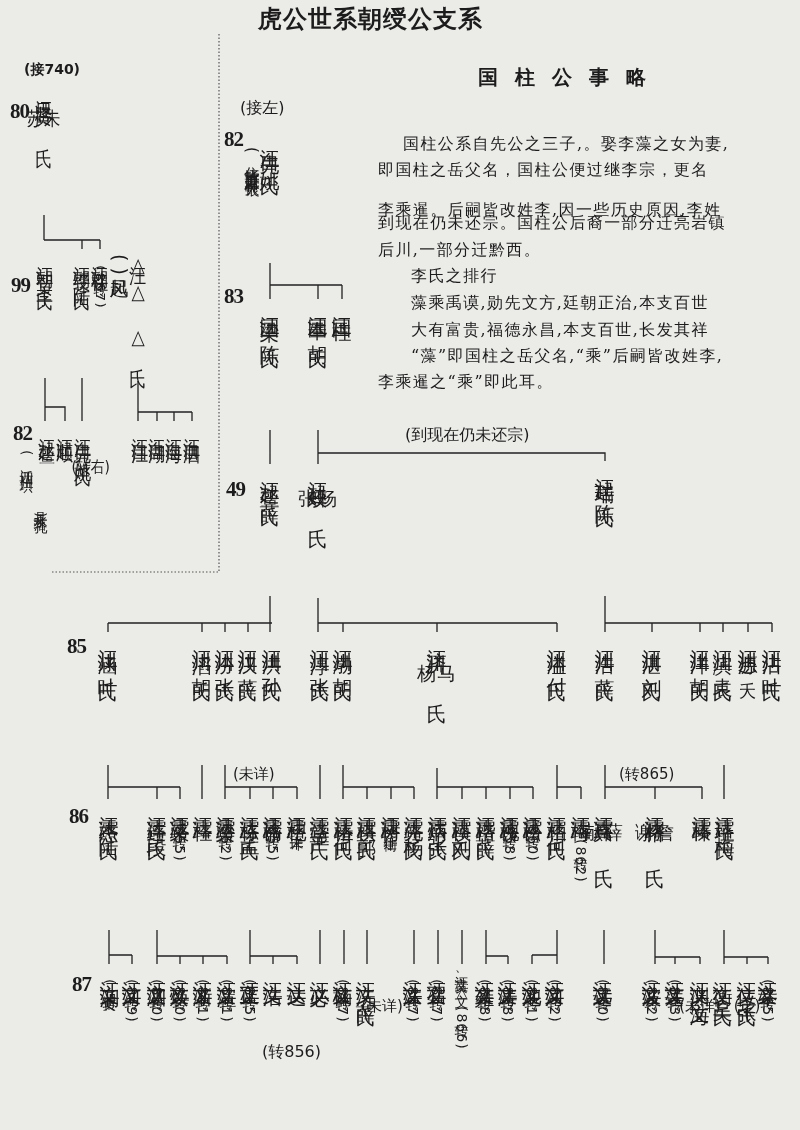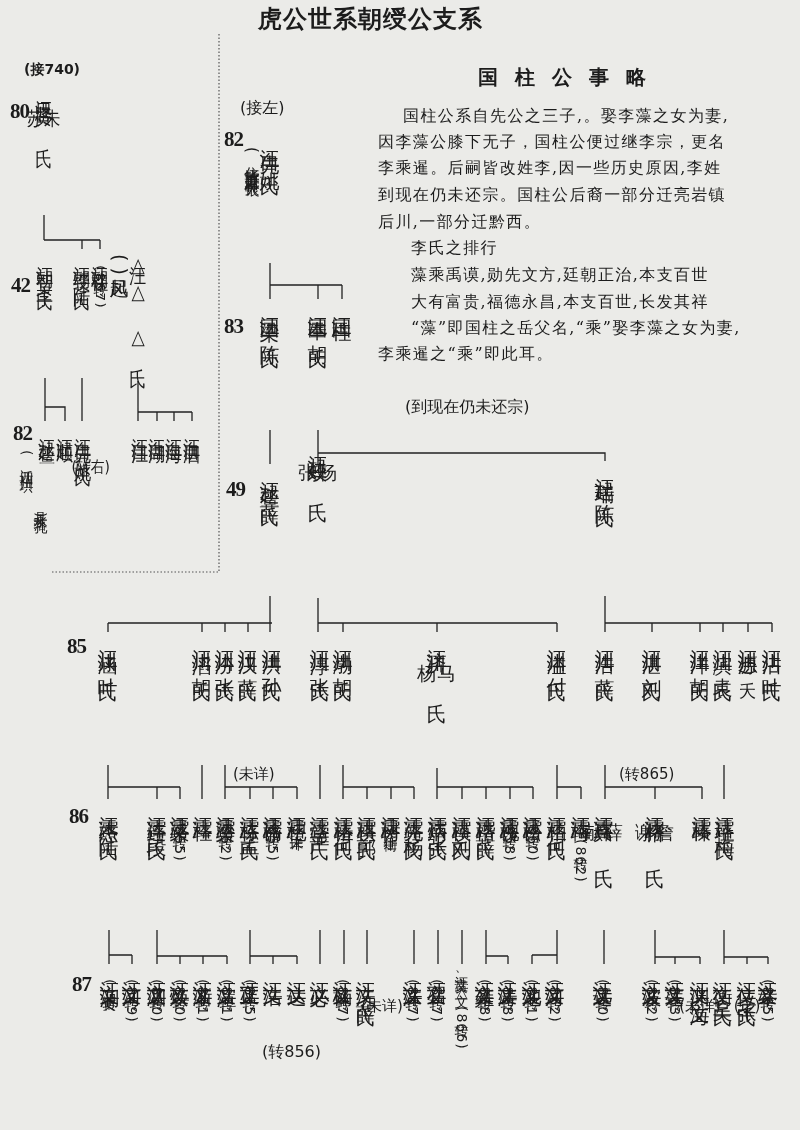--- a/index.html
+++ b/index.html
@@ -12,21 +12,21 @@
   .nm,.sp{writing-mode:vertical-rl;text-orientation:upright;font-size:20px;line-height:24px;letter-spacing:3px;}
   .sp{margin-top:var(--g,12px);}
   .an{writing-mode:vertical-rl;text-orientation:mixed;font-size:14px;line-height:16px;letter-spacing:1px;
       margin-top:var(--g2,6px);font-family:"DejaVu Sans",sans-serif;}
   .an.free{position:absolute;margin-top:0;}
   .sph{font-size:19px;white-space:nowrap;margin-top:var(--g,12px);letter-spacing:1px;line-height:22px;}
   .sph + .sp{margin-top:3px;}
   .hn{font-size:15px;white-space:nowrap;font-family:"DejaVu Sans",sans-serif;}
   .gl{position:absolute;font-family:"Liberation Serif",serif;font-weight:bold;font-size:21px;letter-spacing:-1px;}
   .heading{left:478px;top:64px;font-size:20px;font-weight:bold;letter-spacing:17px;white-space:nowrap;}
-  .para{position:absolute;font-size:16px;letter-spacing:1.4px;white-space:nowrap;line-height:20px;}
+  .para{position:absolute;font-size:16px;letter-spacing:1.4px;white-space:nowrap;line-height:20px;margin-top:28px;}
   .lines{position:absolute;left:0;top:0;}
 </style>
 </head>
 <body>
 
 <svg class="lines" width="800" height="1130">
   <path d="M219 34 V572 H52" fill="none" stroke="#555" stroke-width="1.2" stroke-dasharray="1.5 2"></path>
   <path fill="none" stroke="#222" stroke-width="1.3" d="
     M44 215 V240 M44 240 H100 M82 240 V249 M100 240 V249
     M45 378 V421 M45 407 H65 V421
@@ -57,21 +57,21 @@
     M604 930 V964
     M655 930 V957 H700 M655 957 V964 M675 957 V964 M700 957 V964
     M724 930 V957 H768 M724 957 V964 M747 957 V964 M768 957 V964"></path>
 </svg>
 
 <div class="abs title">虎公世系朝绶公支系</div>
 
 <div>
   <div class="abs hn" style="left:24px;top:61px;font-size:14px;font-weight:bold">(接740)</div>
   <div class="gl" style="left:10px;top:99px">80</div>
-  <div class="gl" style="left:11px;top:273px">42</div>
+  <div class="gl" style="left:11px;top:273px">99</div>
   <div class="gl" style="left:13px;top:421px">82</div>
 
   <div class="n cond" style="left:44px;top:84px;--g:14px">
     <span class="nm">汪思贤</span>
     <span class="sph">苏朱</span>
     <span class="sp">氏</span>
   </div>
 
   <div style="--g:12px">
     <div class="n cond" style="left:45px;top:250px">
@@ -118,21 +118,21 @@
     </div>
     <div class="n cond" style="left:192px;top:422px">
       <span class="nm">汪自泗</span>
     </div>
   </div>
 </div>
 
 <div>
   <div class="abs hn" style="left:240px;top:98px;font-size:16px">(接左)</div>
   <div class="gl" style="left:224px;top:127px">82</div>
-  <div class="gl" style="left:224px;top:314px">83</div>
+  <div class="gl" style="left:224px;top:284px">83</div>
   <div class="gl" style="left:226px;top:477px">49</div>
   <div class="gl" style="left:67px;top:634px">85</div>
   <div class="gl" style="left:69px;top:804px">86</div>
   <div class="gl" style="left:72px;top:972px">87</div>
 
   <div class="n" style="left:270px;top:133px;--g:14px">
     <span class="nm">汪自先</span>
     <span class="sp">姚氏</span>
   </div>
   <span class="an free" style="left:244px;top:147px;font-size:15px;letter-spacing:2px">(住毕节亮岩林口大银)</span>
@@ -149,21 +149,21 @@
     <div class="n" style="left:342px;top:300px">
       <span class="nm">汪国柱</span>
     </div>
   </div>
 
   <div style="--g:13px">
     <div class="n" style="left:270px;top:465px">
       <span class="nm">汪起鳌</span>
       <span class="sp">薛氏</span>
     </div>
-    <div class="n" style="left:318px;top:439px">
+    <div class="n" style="left:318px;top:465px">
       <span class="nm">汪起蛟</span>
       <span class="sph">张杨</span>
       <span class="sp">氏</span>
     </div>
     <div class="n" style="left:605px;top:462px">
       <span class="nm">汪起瑞</span>
       <span class="sp" style="margin-top:17px">陈氏</span>
     </div>
   </div>
 
@@ -437,23 +437,23 @@
     <div class="n" style="left:768px;top:965px">
         <span class="nm">汪文举</span>
         <span class="an">(转865)</span>
       </div>
   </div>
 </div>
 
 <div>
   <div class="abs heading">国柱公事略</div>
   <div class="para" style="left:403px;top:106px">国柱公系自先公之三子,。娶李藻之女为妻,</div>
-  <div class="para" style="left:378px;top:132px">因李藻公膝下无子，国柱公便过继李宗，更名</div>
-  <div class="para" style="left:378px;top:158px">李乘暹。后嗣皆改姓李,因一些历史原因,李姓</div>
+  <div class="para" style="left:378px;top:132px">即国柱之岳父名，国柱公便过继李宗，更名</div>
+  <div class="para" style="left:378px;top:172px">李乘暹。后嗣皆改姓李,因一些历史原因,李姓</div>
   <div class="para" style="left:378px;top:185px">到现在仍未还宗。国柱公后裔一部分迁亮岩镇</div>
   <div class="para" style="left:378px;top:212px">后川,一部分迁黔西。</div>
   <div class="para" style="left:411px;top:238px">李氏之排行</div>
   <div class="para" style="left:411px;top:265px">藻乘禹谟,勋先文方,廷朝正治,本支百世</div>
   <div class="para" style="left:411px;top:292px">大有富贵,福德永昌,本支百世,长发其祥</div>
-  <div class="para" style="left:411px;top:318px">“藻”即国柱之岳父名,“乘”娶李藻之女为妻,</div>
+  <div class="para" style="left:411px;top:318px">“藻”即国柱之岳父名,“乘”后嗣皆改姓李,</div>
   <div class="para" style="left:378px;top:344px">李乘暹之“乘”即此耳。</div>
   <div class="para" style="left:405px;top:397px;font-family:'DejaVu Sans',sans-serif;letter-spacing:0">(到现在仍未还宗)</div>
 </div>
 
 </body></html>

